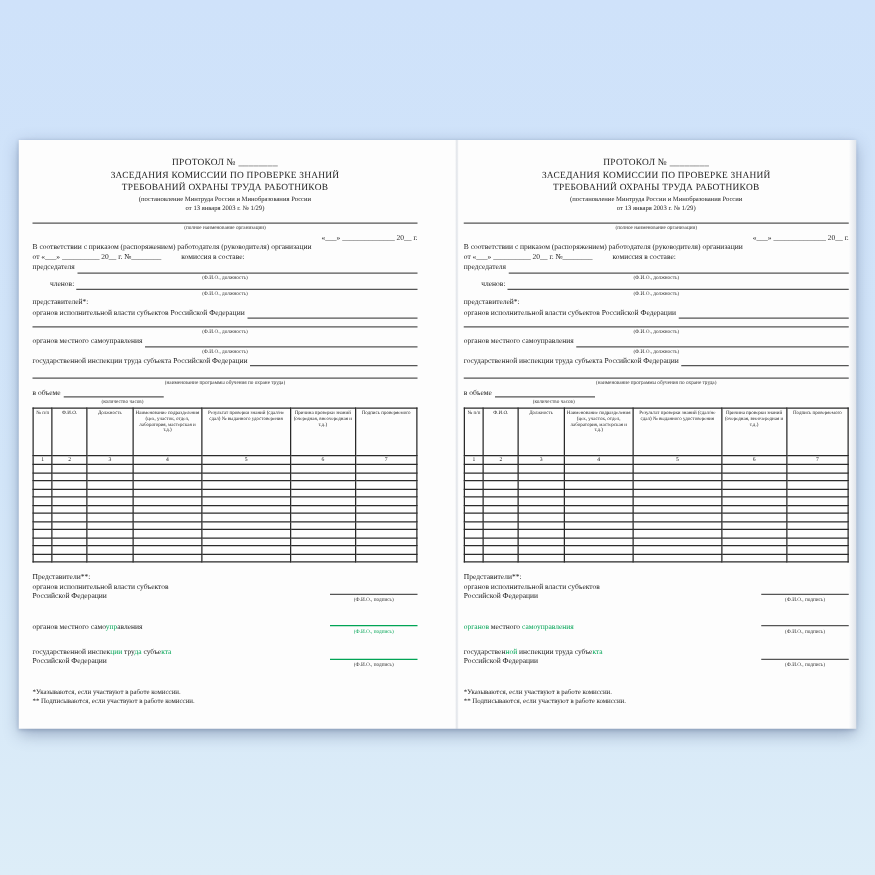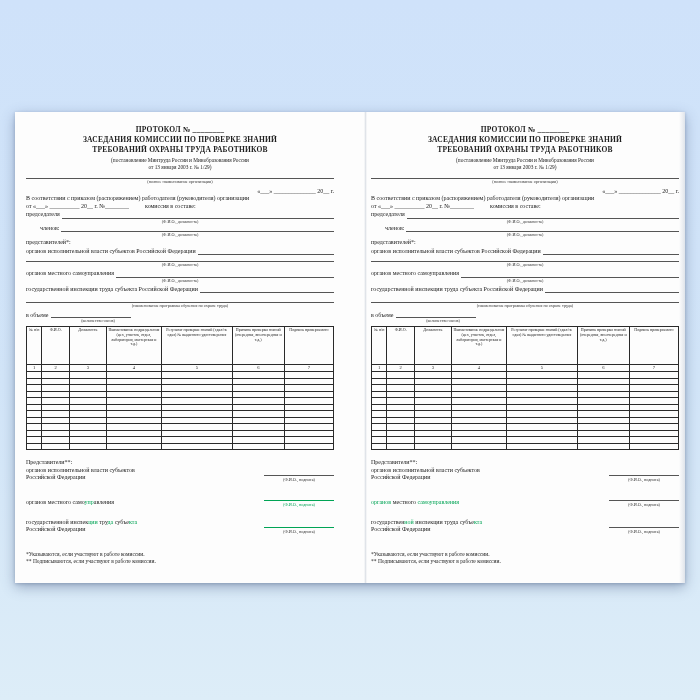--- a/index.html
+++ b/index.html
@@ -14,21 +14,21 @@
     box-shadow:0 4px 12px rgba(70,90,130,.45),0 1px 3px rgba(70,90,130,.3);
     display:flex;
   }
   .divider{position:absolute;left:349px;top:0;width:3px;height:100%;
     background:linear-gradient(90deg,rgba(90,110,140,0) 0%,rgba(90,110,140,.18) 50%,rgba(90,110,140,0) 100%);}
   .edge-shade{position:absolute;right:0;top:0;width:6px;height:100%;
     background:linear-gradient(90deg,rgba(120,140,170,0),rgba(120,140,170,.22));}
   .page{box-sizing:border-box;width:335px;height:471px;overflow:hidden;padding:13px 16px 0 11px;}
   .page.right{padding:13px 6px 0 21px;}
 
-  .ttl{font-weight:bold;font-size:7.5px;line-height:10px;text-align:center;letter-spacing:.2px;}
+  .ttl{font-weight:normal;font-size:7.5px;line-height:10px;text-align:center;letter-spacing:.2px;}
   .sub{font-size:5.3px;line-height:6.5px;text-align:center;}
   .hr{border-bottom:1px solid #555;height:0;margin-top:8px;}
   .hr.sp{margin-top:9px;}
   .cap{font-size:4.2px;line-height:5px;color:#333;}
   .center{text-align:center;}
   .date{font-size:6px;line-height:8px;text-align:right;margin-top:3px;}
   .body{font-size:6px;line-height:7.5px;}
   .introw{display:flex;gap:16px;}
   .lrow{display:flex;align-items:flex-end;margin-top:1px;}
   .lrow .lbl{font-size:6px;line-height:7.5px;white-space:nowrap;}

